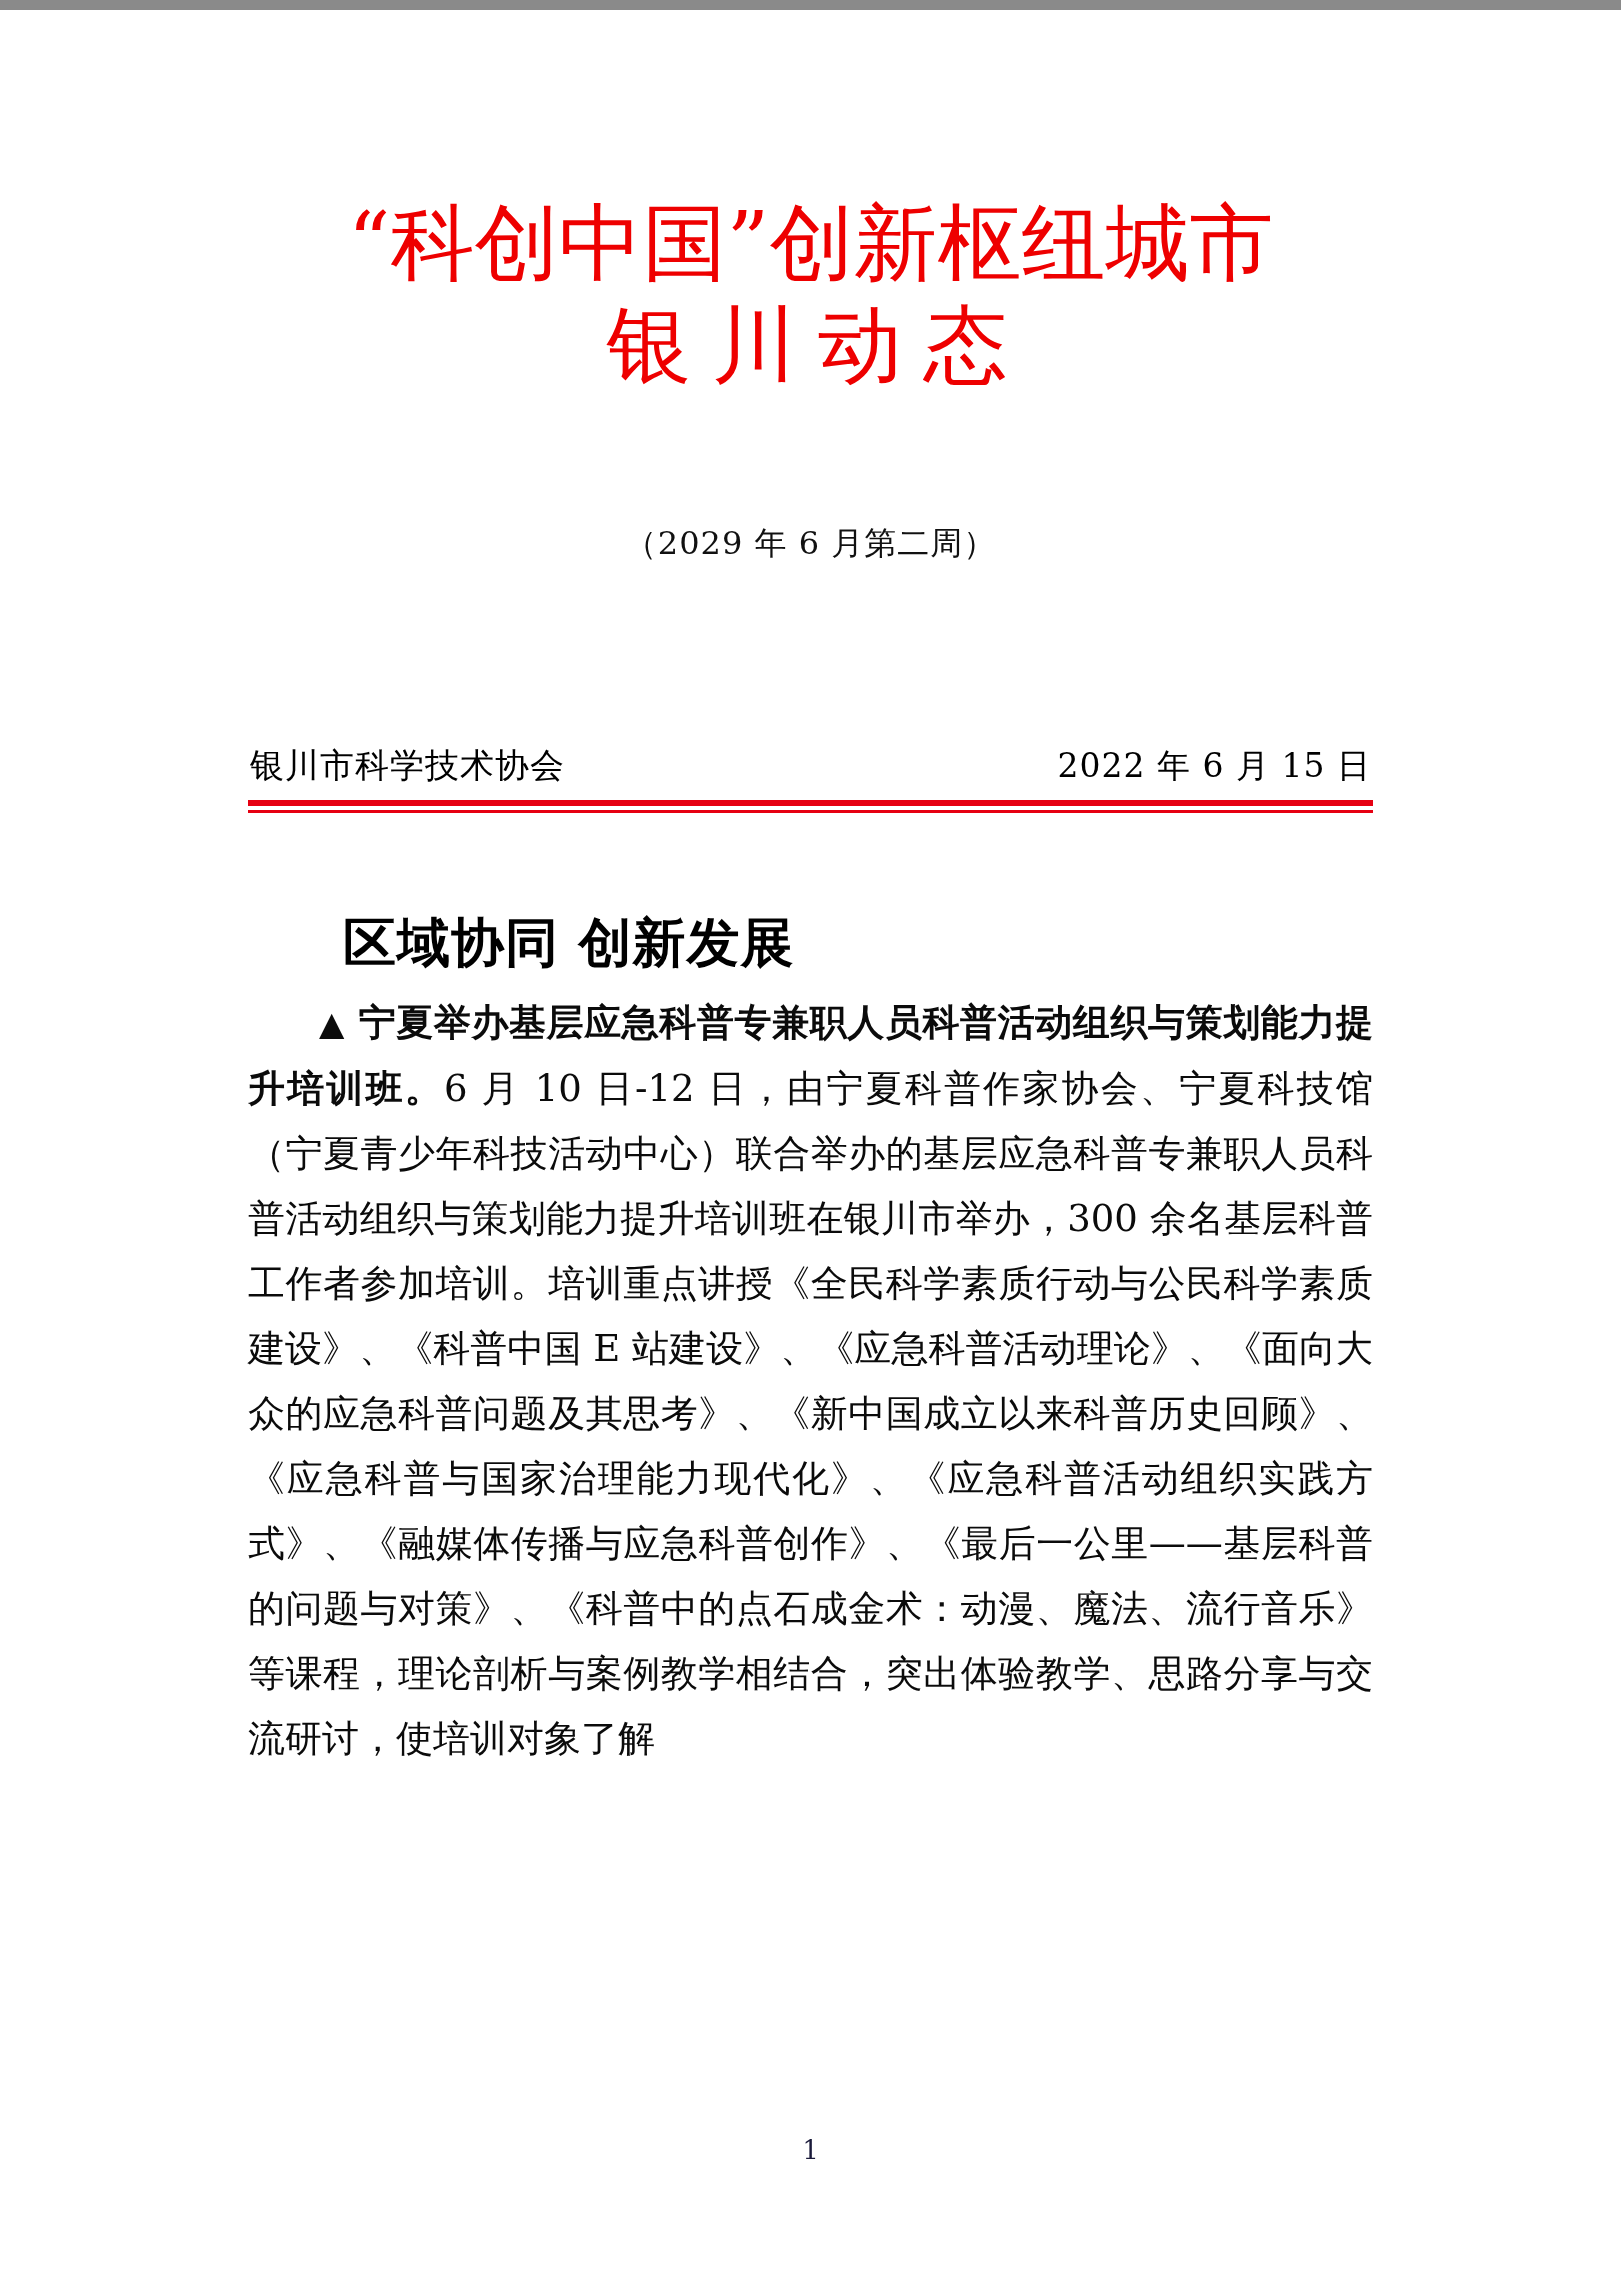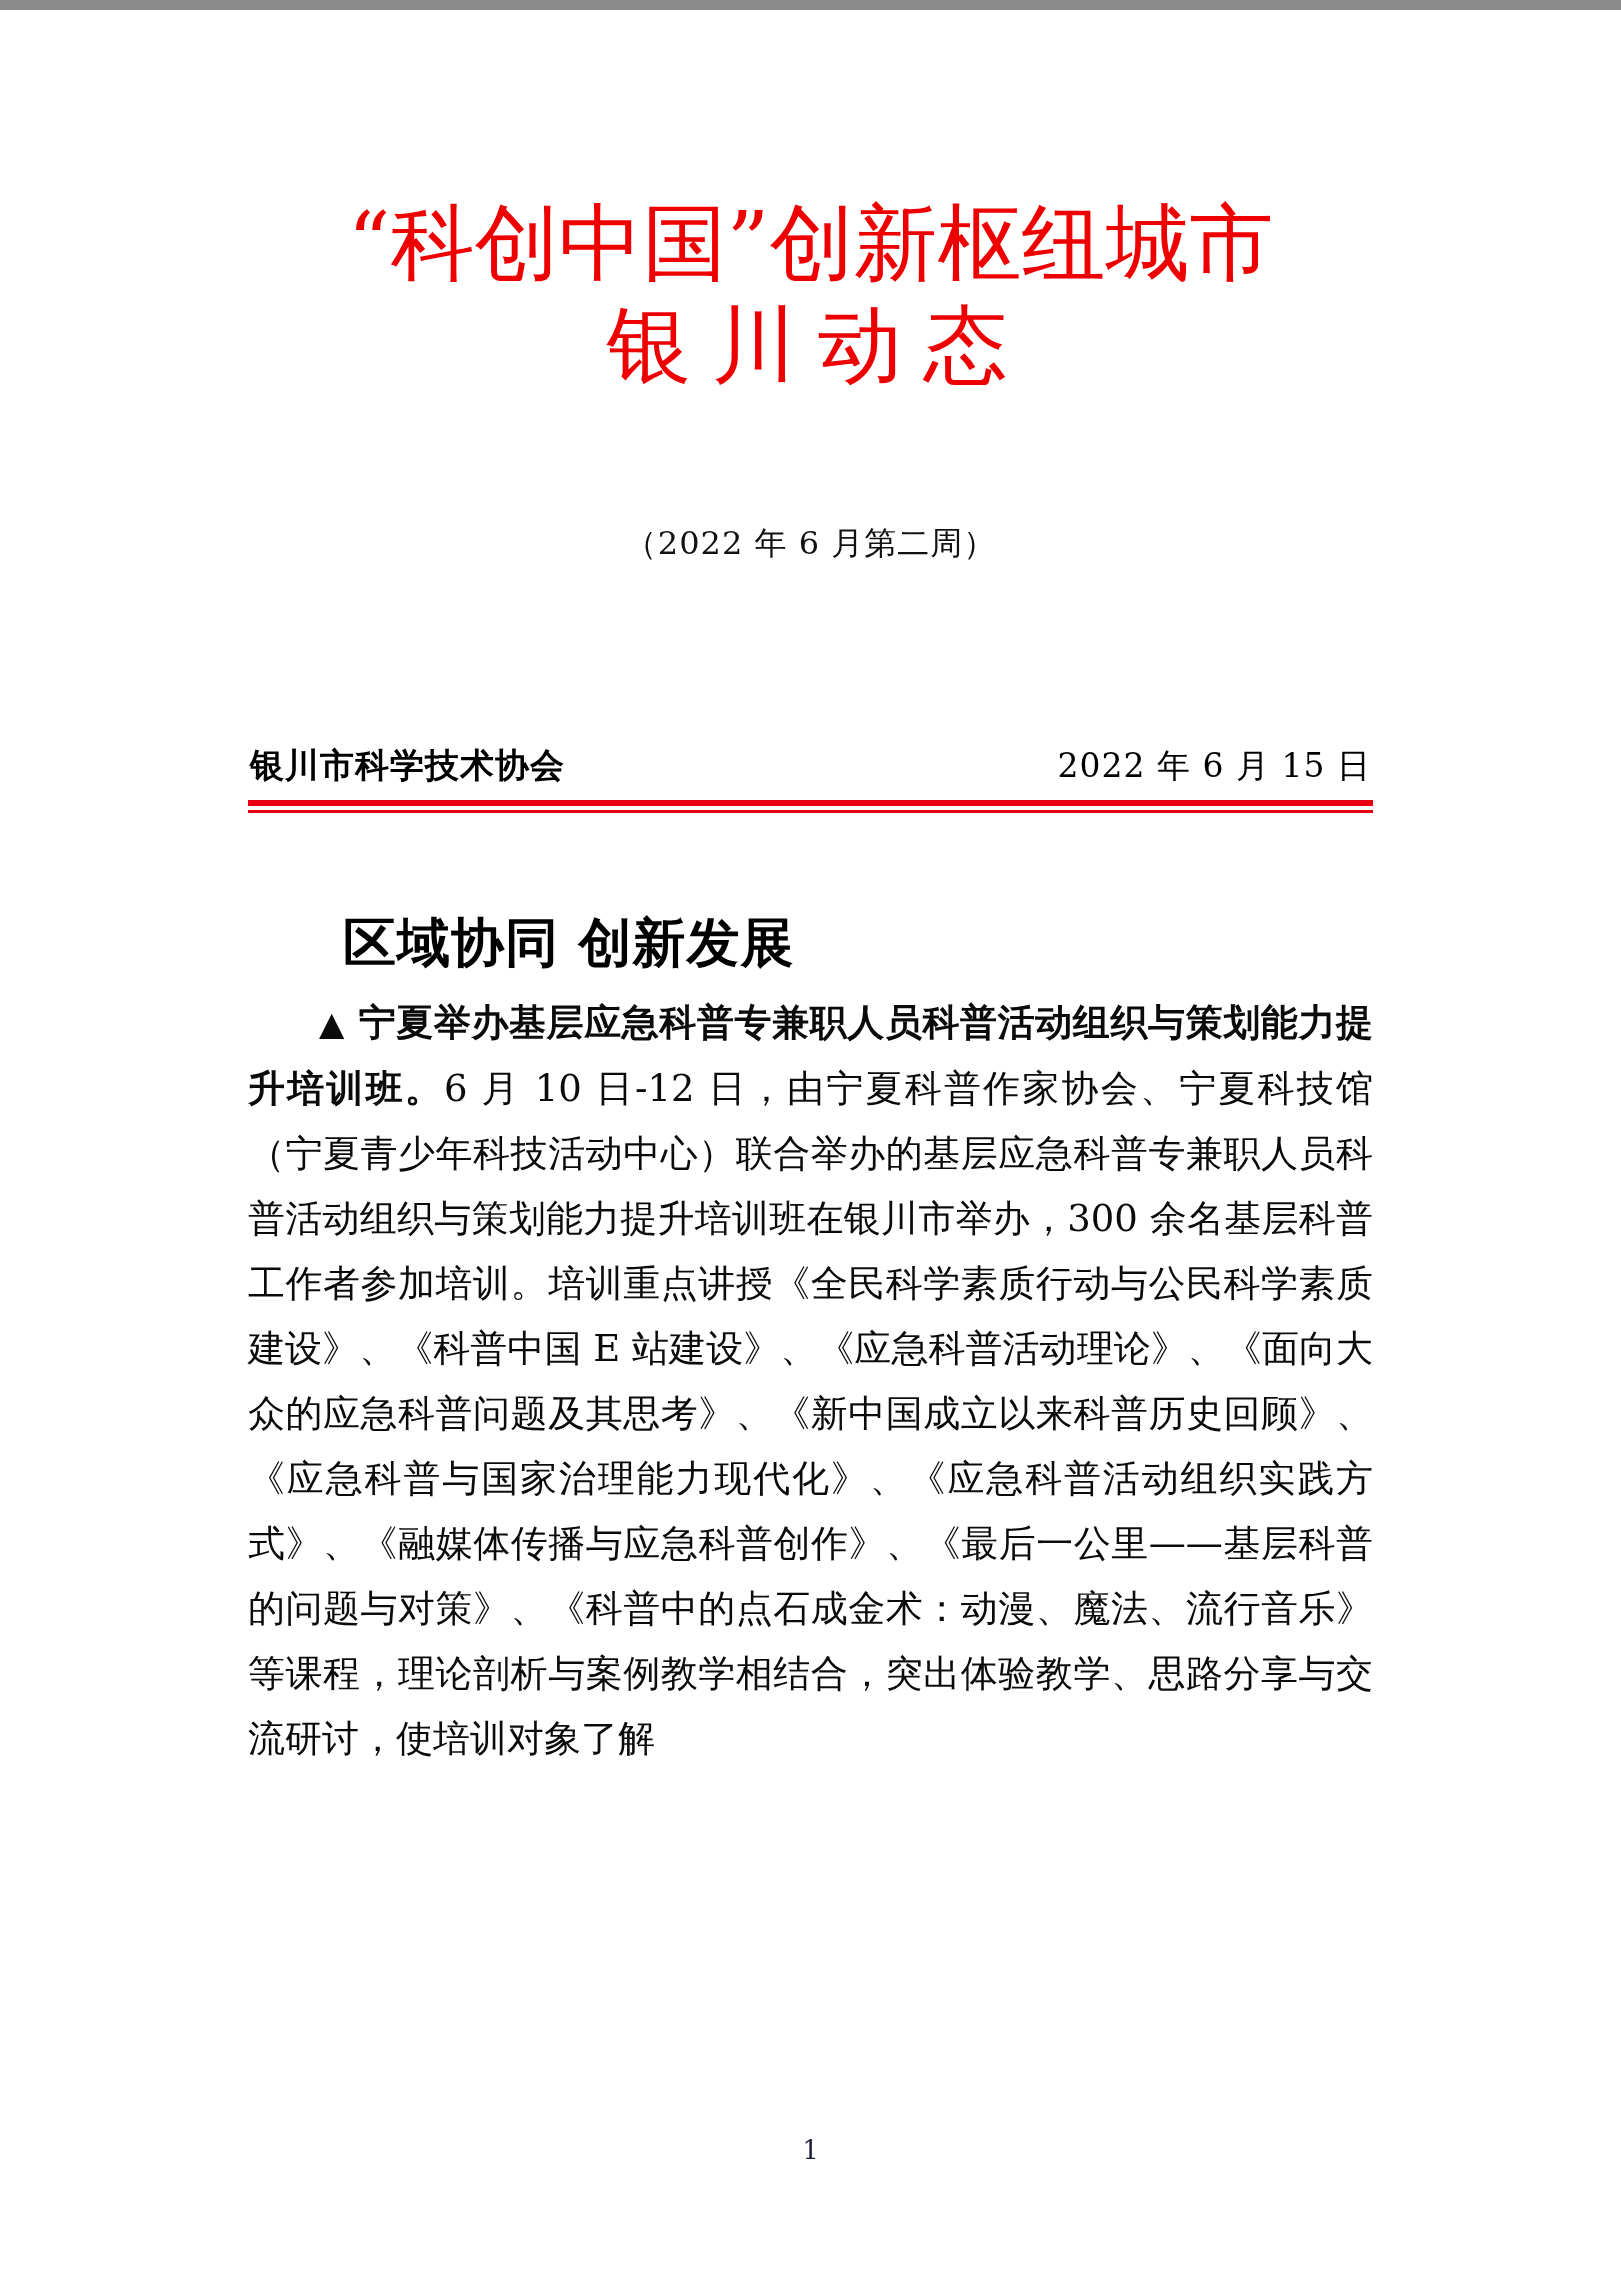--- a/index.html
+++ b/index.html
@@ -59,21 +59,21 @@
     right: 250px;
     top: 733px;
     display: flex;
     justify-content: space-between;
     align-items: flex-end;
     font-size: 34px;
     letter-spacing: 1px;
   }
   .issuer-name {
     font-family: "DejaVu Sans", "Liberation Sans", sans-serif;
-    font-weight: 700;
+    font-weight: 400;
     font-size: 34px;
   }
   .issue-date {
     font-size: 33px;
   }
 
   
   .rule-wrap {
     position: absolute;
     left: 248px;
@@ -146,21 +146,21 @@
 </head>
 <body>
 
 <div class="page">
 
   <div class="masthead">
     <div class="masthead-line l1">“科创中国”创新枢纽城市</div>
     <div class="masthead-line l2">银川动态</div>
   </div>
 
-  <div class="issue-line">（2022 年 6 月第二周）</div>
+  <div class="issue-line">（2029 年 6 月第二周）</div>
 
   <div class="issuer-row">
     <span class="issuer-name">银川市科学技术协会</span>
     <span class="issue-date">2022 年 6 月 15 日</span>
   </div>
 
   <div class="rule-wrap">
     <div class="rule-thick"></div>
     <div class="rule-gap"></div>
     <div class="rule-thin"></div>

